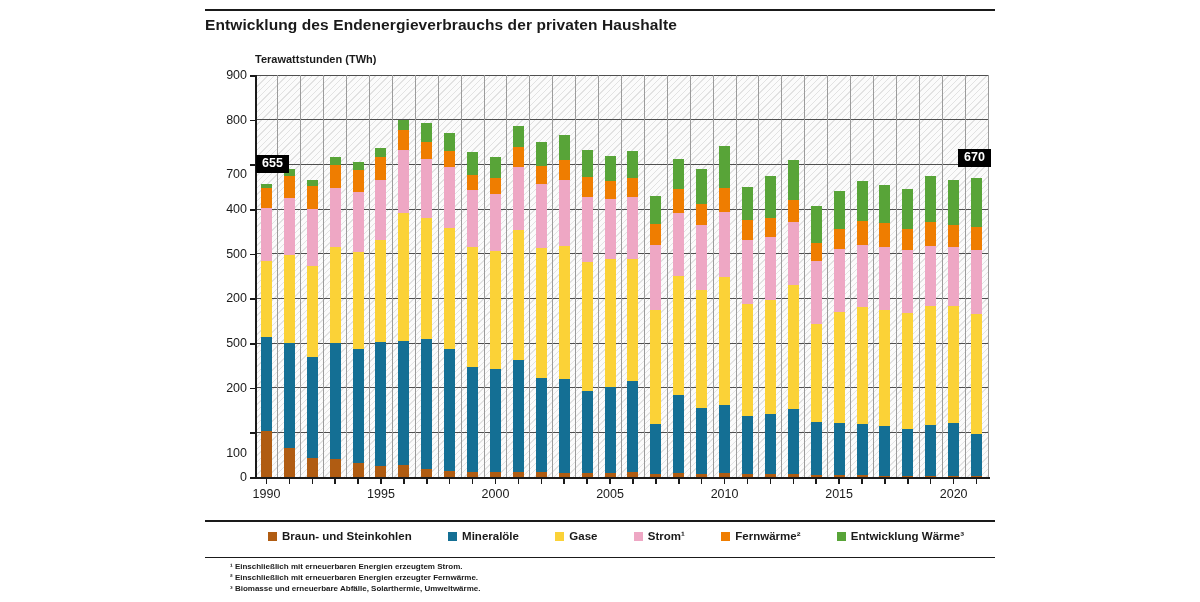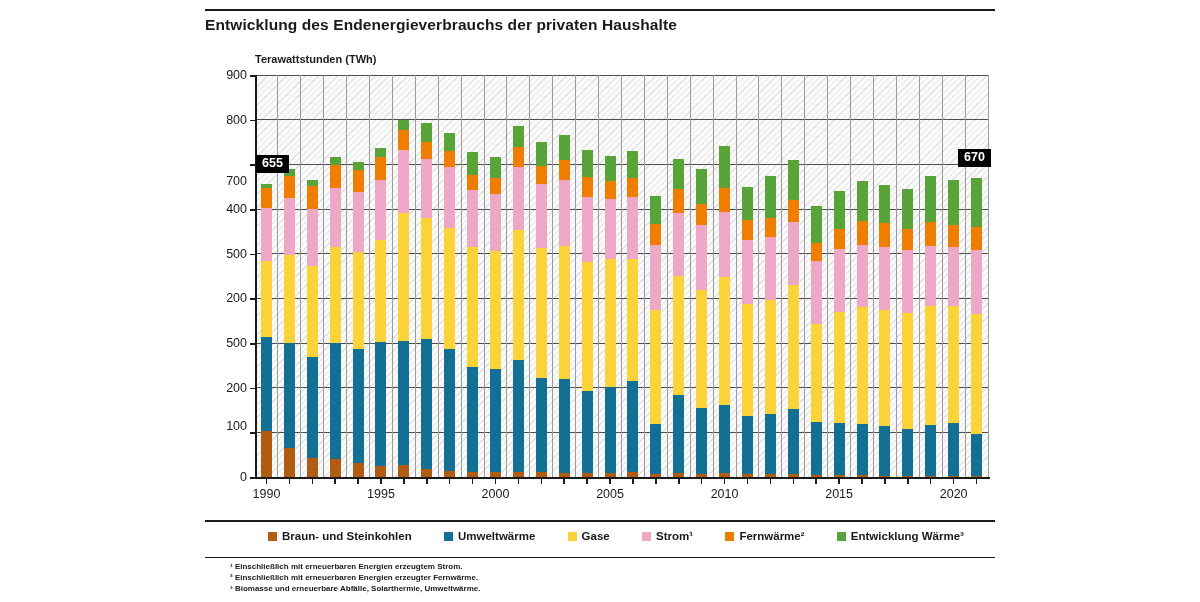--- a/index.html
+++ b/index.html
@@ -270,40 +270,40 @@
       <div class="bar-seg" title="2021 – Mineralöle: 94 TWh" style="left: 716.047px; width: 11px; bottom: 0.893333px; height: 41.9867px; background: rgb(20, 111, 148);"></div>
       <div class="bar-seg" title="2021 – Gase: 268 TWh" style="left: 716.047px; width: 11px; bottom: 42.88px; height: 119.707px; background: rgb(251, 210, 55);"></div>
       <div class="bar-seg" title="2021 – Strom¹: 145 TWh" style="left: 716.047px; width: 11px; bottom: 162.587px; height: 64.7667px; background: rgb(238, 167, 196);"></div>
       <div class="bar-seg" title="2021 – Fernwärme²: 50 TWh" style="left: 716.047px; width: 11px; bottom: 227.353px; height: 22.3333px; background: rgb(239, 125, 0);"></div>
       <div class="bar-seg" title="2021 – Erneuerbare Wärme³: 111 TWh" style="left: 716.047px; width: 11px; bottom: 249.687px; height: 49.58px; background: rgb(88, 164, 56);"></div>
     </div>
   <div class="yaxis"></div>
   <div class="xaxis"></div>
   <div id="ylabels">
       <div class="ylabel" style="top: 470px;">0</div>
-      <div class="ylabel" style="top: 419px;">100</div>
+      <div class="ylabel" style="top: 446px;">100</div>
       <div class="ylabel" style="top: 380.667px;">200</div>
       <div class="ylabel" style="top: 336px;">500</div>
       <div class="ylabel" style="top: 291.333px;">200</div>
       <div class="ylabel" style="top: 246.667px;">500</div>
       <div class="ylabel" style="top: 202px;">400</div>
-      <div class="ylabel" style="top: 174px; text-align: right;">700</div>
+      <div class="ylabel" style="top: 167px; text-align: right;">700</div>
       <div class="ylabel" style="top: 112.667px;">800</div>
       <div class="ylabel" style="top: 68px;">900</div>
     </div>
   <div id="xlabels"></div>
 
   <div id="legend">
       <div class="leg-item">
         <span class="leg-swatch" style="background: rgb(176, 92, 18);"></span>
         <span>Braun- und Steinkohlen</span>
       </div>
       <div class="leg-item">
         <span class="leg-swatch" style="background: rgb(20, 111, 148);"></span>
-        <span>Umweltwärme</span>
+        <span>Mineralöle</span>
       </div>
       <div class="leg-item">
         <span class="leg-swatch" style="background: rgb(251, 210, 55);"></span>
         <span>Gase</span>
       </div>
       <div class="leg-item">
         <span class="leg-swatch" style="background: rgb(238, 167, 196);"></span>
         <span>Strom¹</span>
       </div>
       <div class="leg-item">

